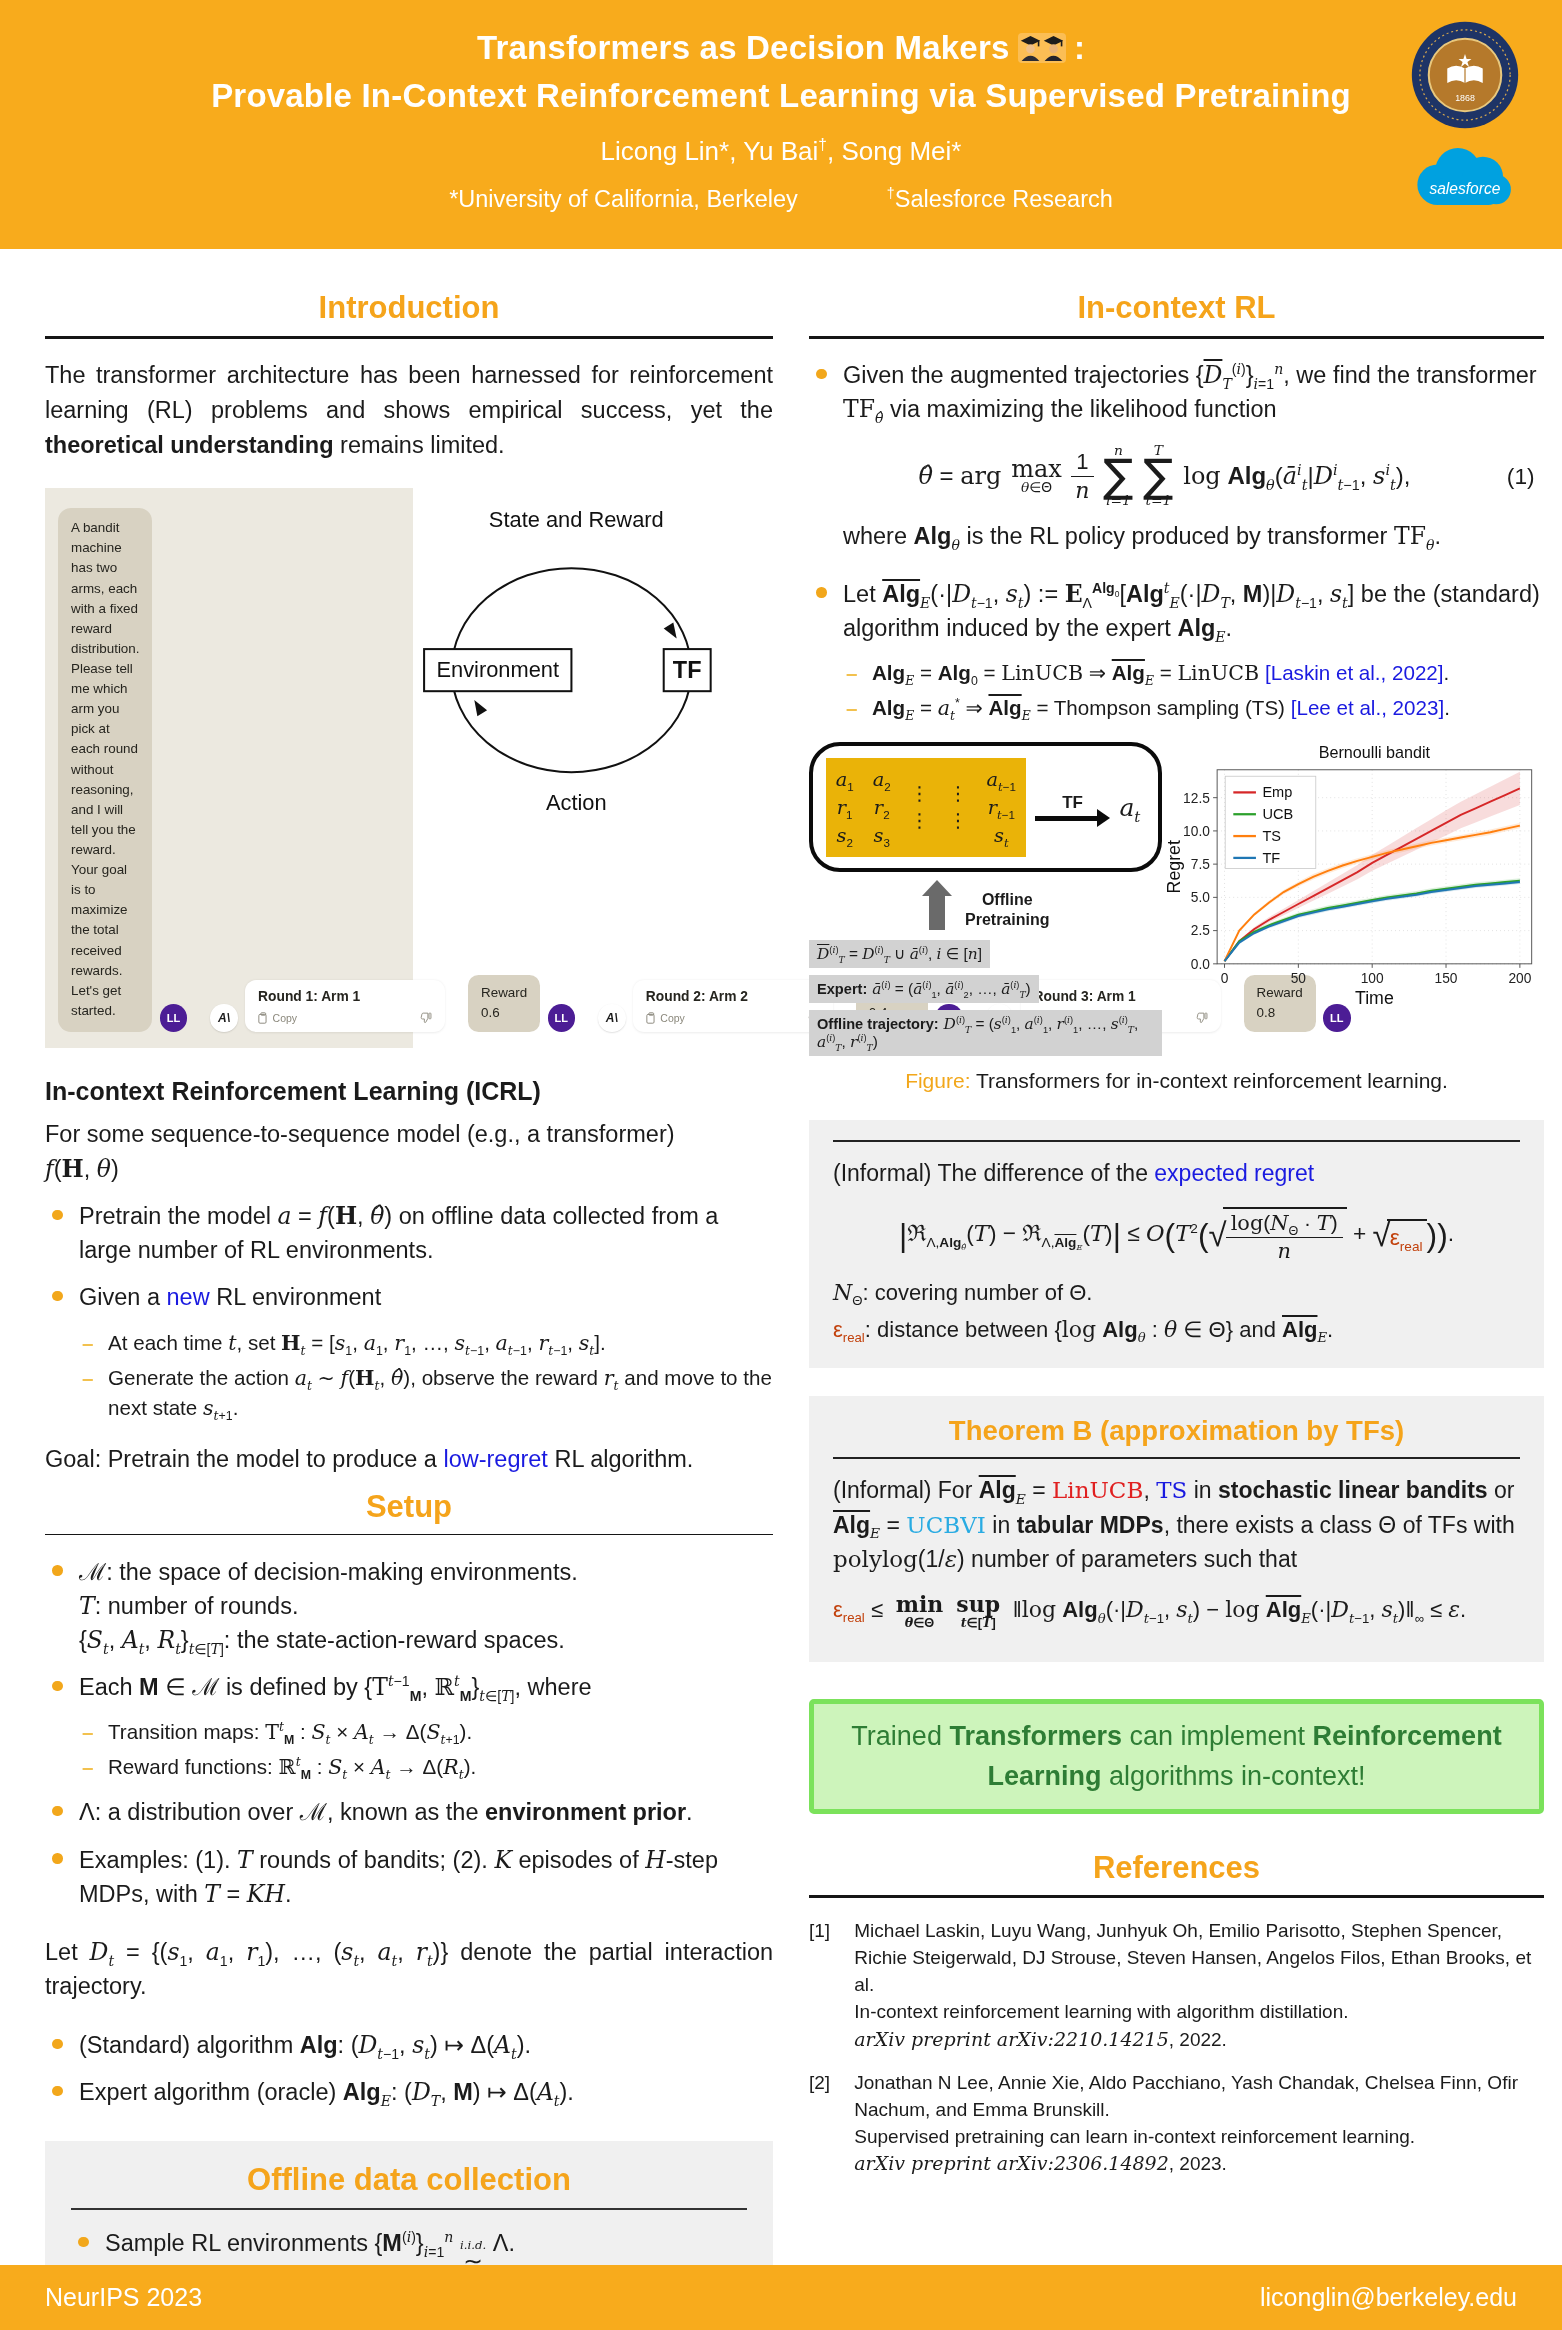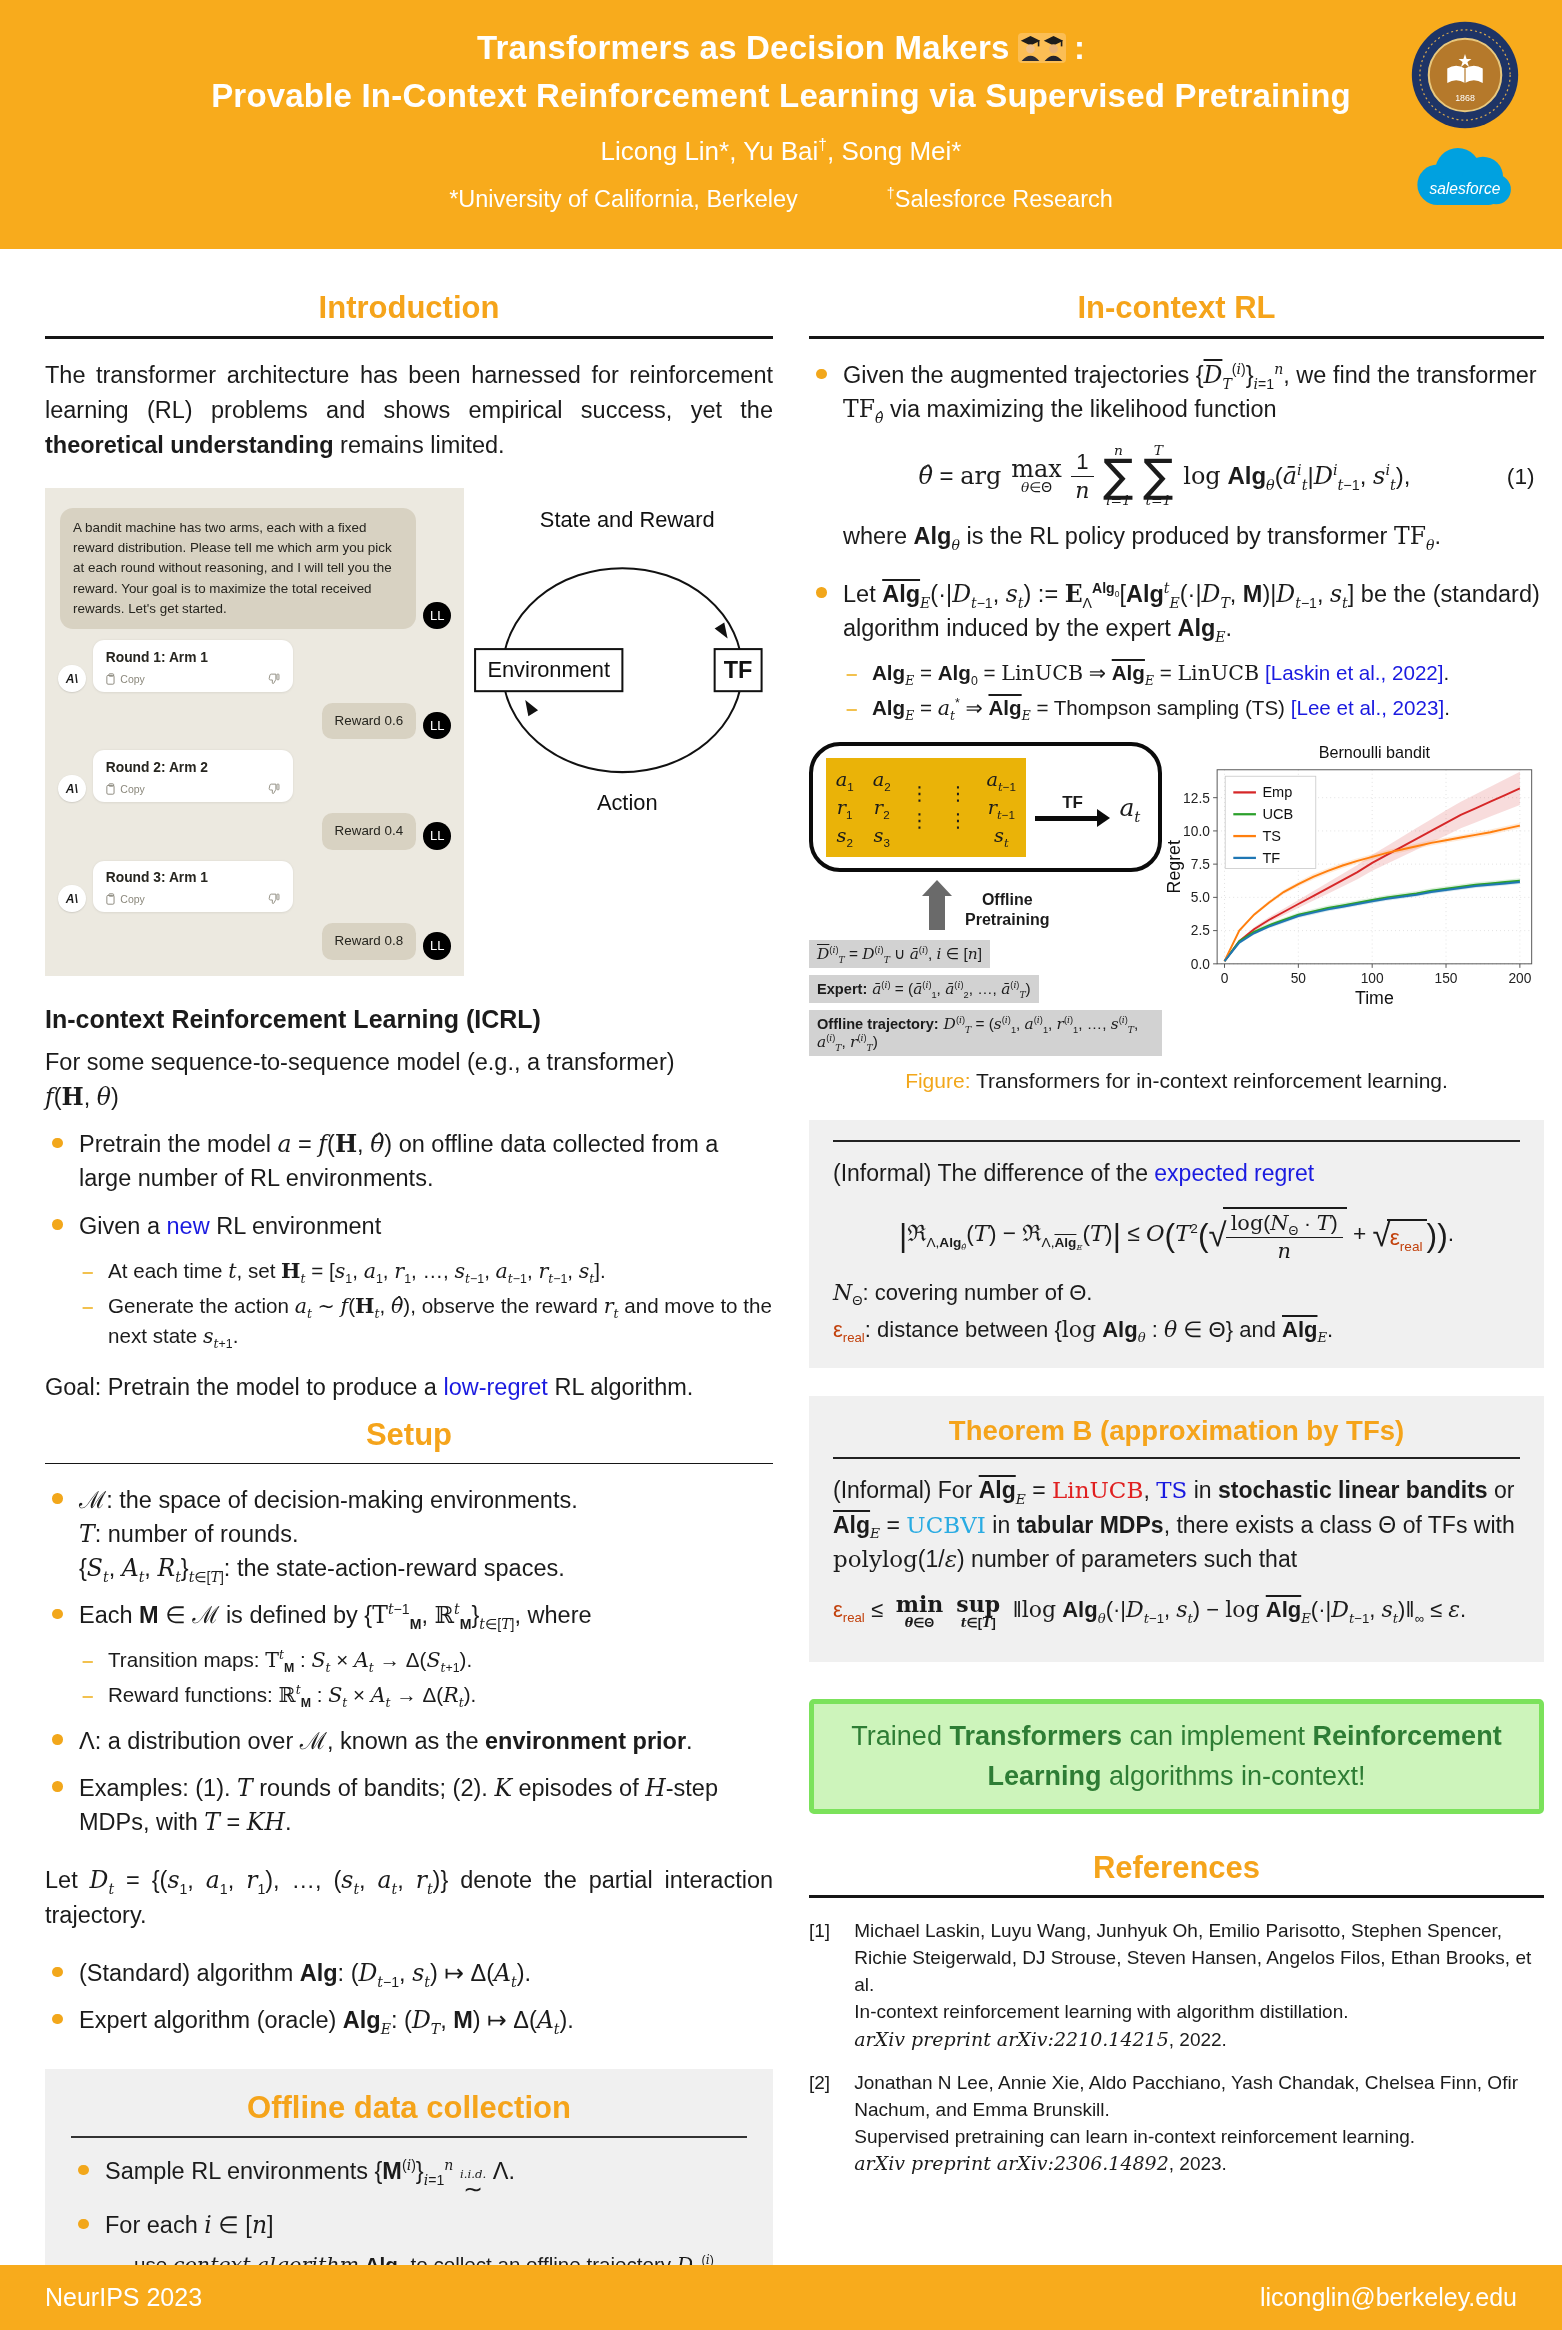--- a/index.html
+++ b/index.html
@@ -45,28 +45,28 @@
   .subhead{font-size:25px;font-weight:700;margin:29px 0 11.3px;}
   .blt{position:relative;padding-left:34px;margin:13px 0;font-size:23.5px;line-height:1.45;}
   .blt::before{content:"";position:absolute;left:7.3px;top:10.5px;width:10.5px;height:10.5px;border-radius:50%;background:#F2A71B;}
   .sub{position:relative;padding-left:63px;margin:4.9px 0;font-size:20.6px;line-height:1.42;}
   .sub::before{content:"–";position:absolute;left:37px;top:0;color:#F2C14E;font-weight:700;}
   .sub.nodash::before{content:"";}
   .goal{font-size:23.5px;margin:22.7px 0 3.2px;}
 
   
   .introfig{display:flex;gap:3.2px;margin-top:26px;align-items:flex-start;}
-  .chat{width:419px;background:#ECE9E0;padding:19.4px 13px 16px;display:flex;flex-direction:column;gap:11px;box-sizing:border-box;}
+  .chat{width:368px;background:#ECE9E0;padding:19.4px 13px 16px;display:flex;flex-direction:row;gap:23px;box-sizing:border-box;}
   .chat-row{display:flex;gap:7.3px;}
   .chat-row.user{justify-content:flex-end;align-items:flex-end;}
   .chat-row.bot{justify-content:flex-start;align-items:flex-end;}
   .bubble{background:#D8D2C2;border-radius:13px;padding:10.5px 13px;font-size:13.4px;line-height:1.5;color:#26251f;max-width:330px;}
   .reward-bubble{padding:8px 13px;border-radius:10.5px;font-size:13.4px;}
   .avatar{width:27.5px;height:27.5px;border-radius:50%;flex:0 0 27.5px;display:flex;align-items:center;justify-content:center;}
-  .user-avatar{background:#000000;color:#fff;font-size:13px;font-weight:400;}
+  .user-avatar{background:#4c1d95;color:#fff;font-size:11px;font-weight:700;}
   .bot-avatar{background:#fff;color:#1b1b1b;font-size:12px;font-weight:700;font-style:italic;box-shadow:0 0.8px 1.6px rgba(0,0,0,.15);}
   .card{background:#fff;border-radius:11.3px;padding:9.7px 13px 7.3px;min-width:174px;box-shadow:0 0.8px 2.4px rgba(0,0,0,.08);}
   .card-title{font-size:13.8px;font-weight:600;color:#26251f;}
   .card-actions{display:flex;justify-content:space-between;align-items:center;margin-top:8px;color:#8b887c;font-size:10.5px;}
   .copy-btn{display:inline-flex;align-items:center;gap:4px;}
 
   
   .graybox{background:#F0F0F0;padding:21px 26px;margin-top:32px;}
   .graybox .sec-rule{border-top:2.4px solid #333;margin-bottom:16px;}
   .graybox .blt{margin:8px 0;}

